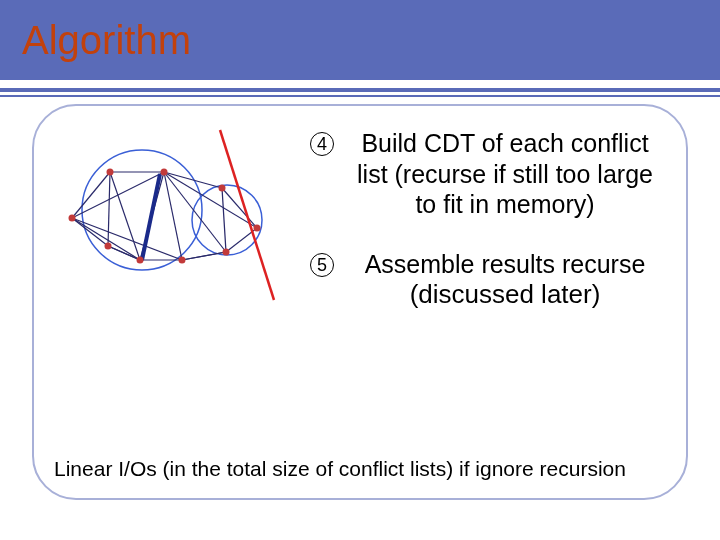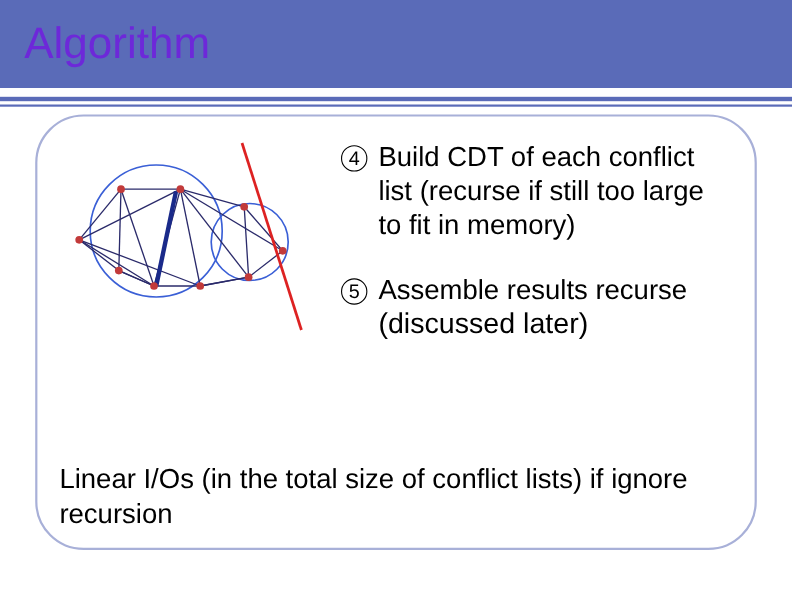--- a/index.html
+++ b/index.html
@@ -10,21 +10,21 @@
     position: absolute;
     top: 0; left: 0; right: 0;
     height: 80px;
     background: #5a6bb8;
   }
   .title {
     position: absolute;
     top: 18px;
     left: 22px;
     font-size: 40px;
-    color: #6d28d9;
+    color: #c2410c;
     font-weight: normal;
   }
   .bars {
     position: absolute;
     top: 80px; left: 0; right: 0;
   }
   .bar-thick { height: 12px; background: #fff; border-bottom: 4px solid #5a6bb8; }
   .bar-thin { height: 2px; background: #5a6bb8; margin-top: 3px; }
 
   .content-frame {
@@ -61,29 +61,30 @@
     font-size: 18px;
     line-height: 22px;
     text-align: center;
     margin-right: 10px;
     margin-top: 4px;
   }
   .bullet-text {
     font-size: 25px;
     color: #000;
     line-height: 1.22;
+    text-align: center;
   }
   .small { font-size: 26px; }
 
   .footer-text {
     position: absolute;
     left: 54px;
     right: 54px;
     bottom: 58px;
-    font-size: 25px;
+    font-size: 21px;
     color: #000;
     line-height: 1.22;
   }
 </style>
 </head>
 <body>
 
 <div class="header-band"></div>
 <div class="title">Algorithm</div>
 <div class="bars">

